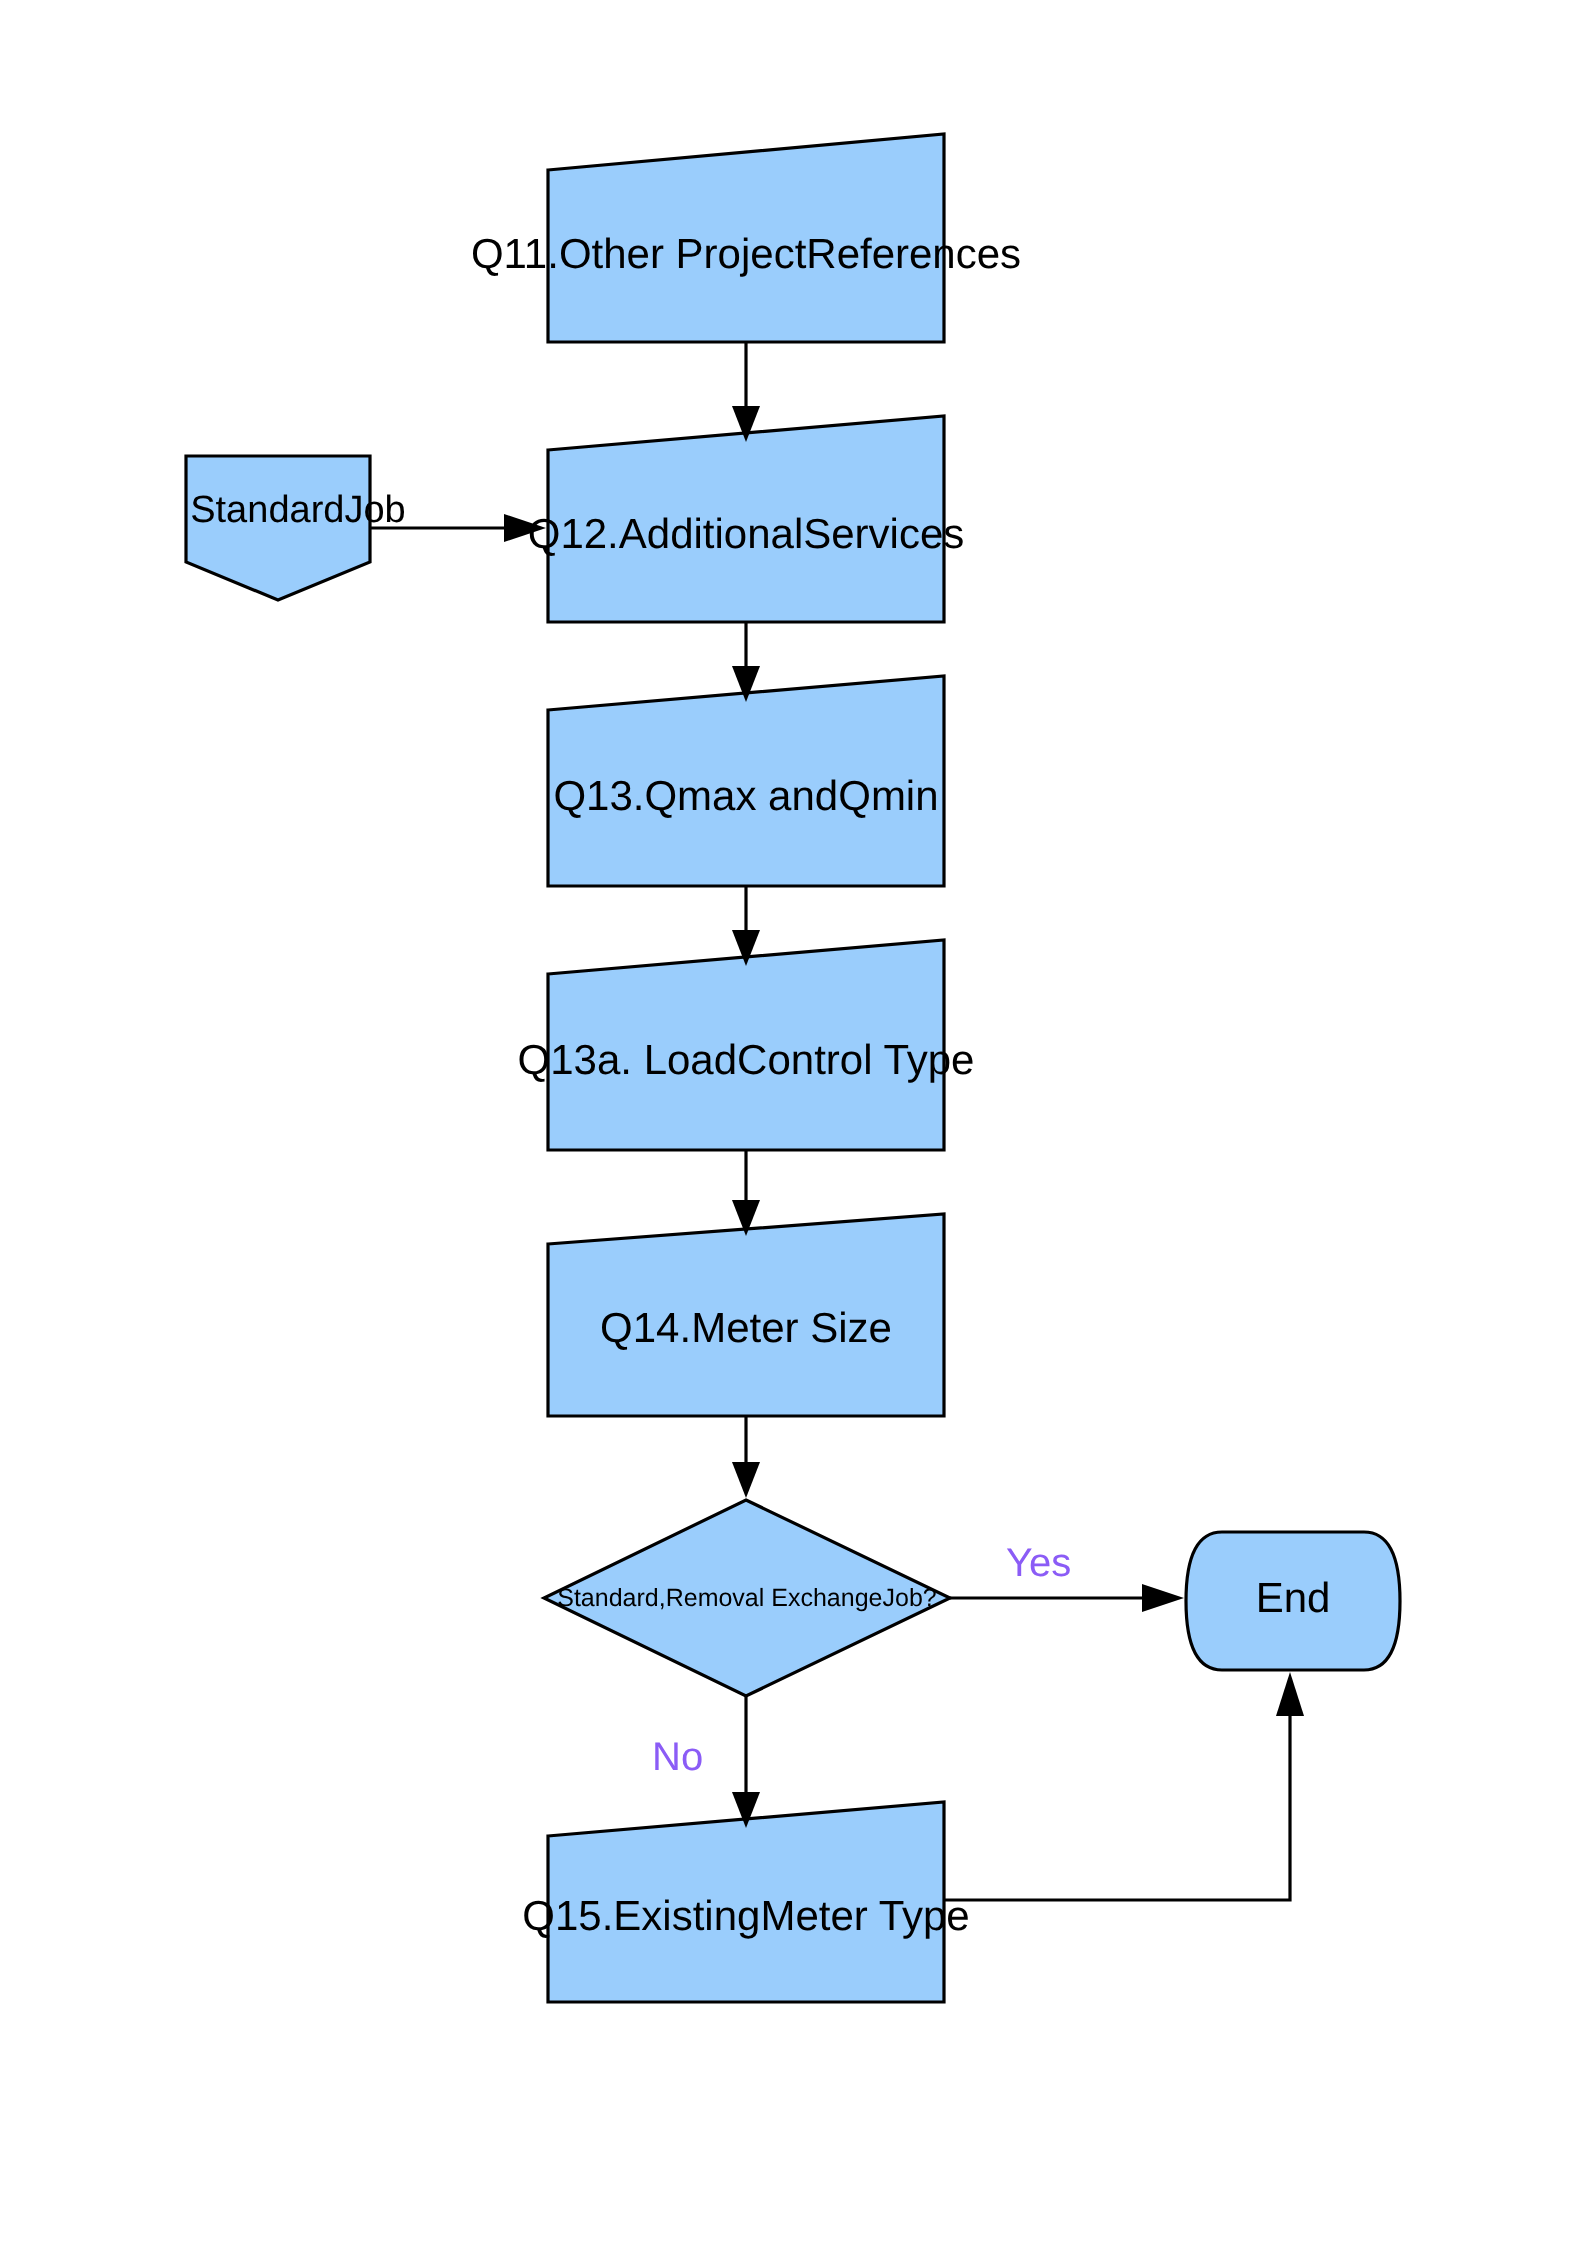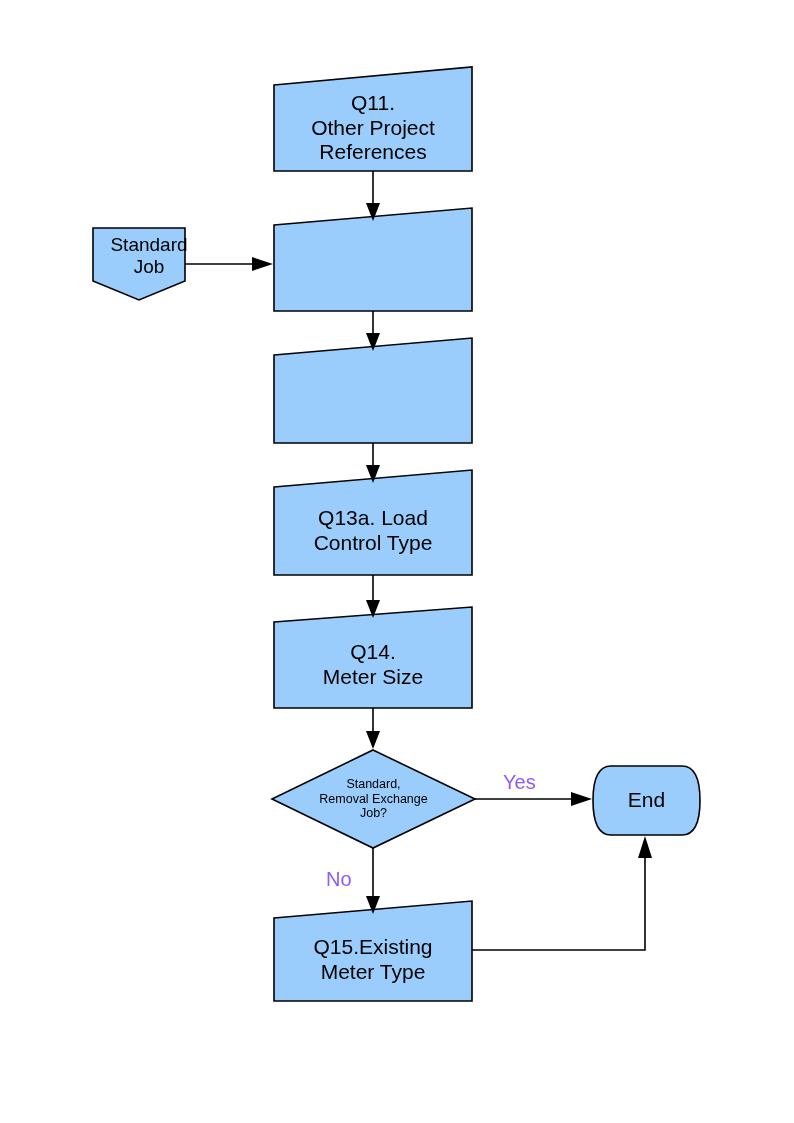--- a/index.html
+++ b/index.html
@@ -41,21 +41,21 @@
     stroke-width: 1.6;
     fill: none;
   }
   .arrow-head {
     fill: #000000;
     stroke: none;
   }
   .node-label {
     position: absolute;
     display: flex;
-    flex-direction: column;
+    flex-direction: row;
     align-items: center;
     justify-content: center;
     text-align: center;
     color: #000000;
     font-family: "Liberation Sans", sans-serif;
     pointer-events: none;
     white-space: pre;
   }
   .node-label .ln {
     display: block;
@@ -141,21 +141,30 @@
     <span class="ln">Q11.</span>
     <span class="ln">Other Project</span>
     <span class="ln">References</span>
   </div>
 
   <div class="node-label lbl-small" style="left:93px; top:228px; width:112px; height:56px;">
     <span class="ln">Standard</span>
     <span class="ln">Job</span>
   </div>
 
+  <div class="node-label lbl-box" style="left:274px; top:225px; width:198px; height:86px;">
+    <span class="ln">Q12.Additional</span>
+    <span class="ln">Services</span>
+  </div>
 
+  <div class="node-label lbl-box" style="left:274px; top:355px; width:198px; height:88px;">
+    <span class="ln">Q13.</span>
+    <span class="ln">Qmax and</span>
+    <span class="ln">Qmin</span>
+  </div>
 
   <div class="node-label lbl-box" style="left:274px; top:487px; width:198px; height:88px;">
     <span class="ln">Q13a. Load</span>
     <span class="ln">Control Type</span>
   </div>
 
   <div class="node-label lbl-box" style="left:274px; top:622px; width:198px; height:86px;">
     <span class="ln">Q14.</span>
     <span class="ln">Meter Size</span>
   </div>

